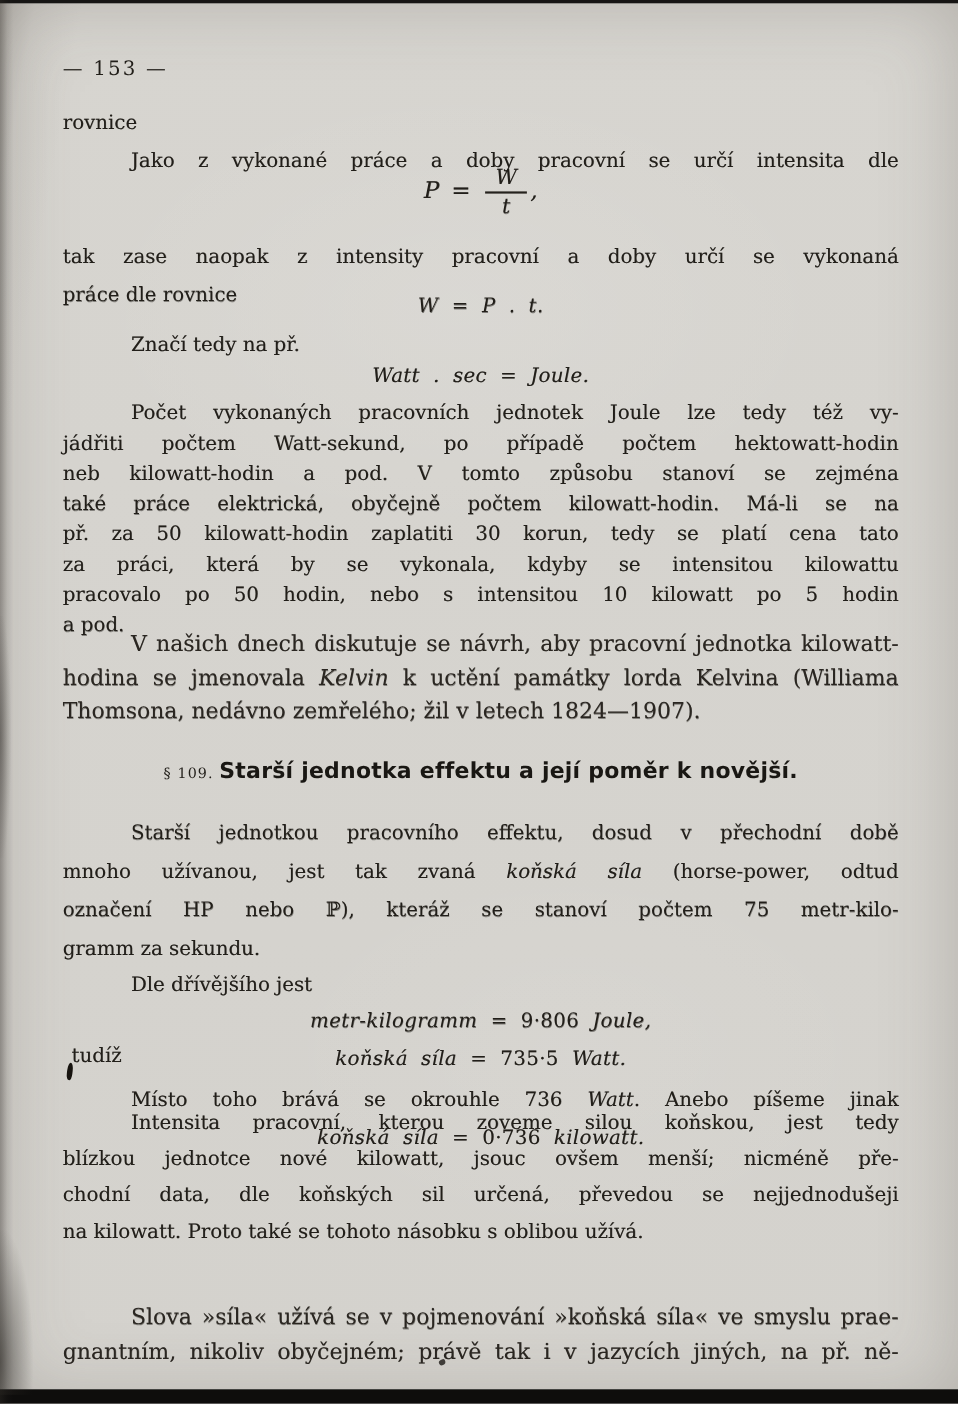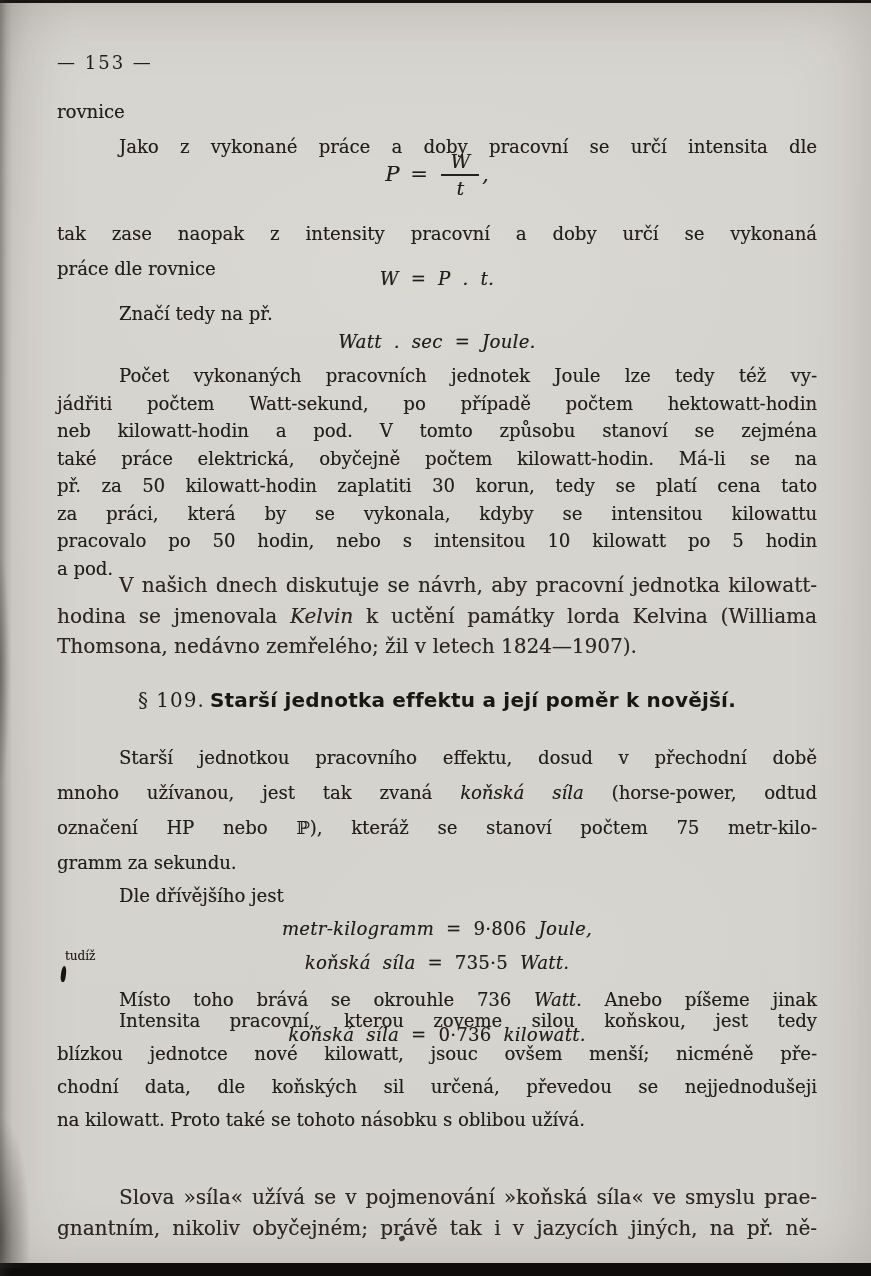--- a/index.html
+++ b/index.html
@@ -25,23 +25,23 @@
   .line.ind{text-indent:62px;}
   .line.ctr{text-align:center;text-align-last:center;}
   .line .i, .i{font-style:italic;}
   .formula{font-size:20px;word-spacing:6px;letter-spacing:.3px;}
   .formula .line{text-shadow:.3px .2px 0 rgba(32,29,25,.5);}
   .formula-frac{text-align:center;font-size:21px;word-spacing:4px;text-shadow:.3px .2px 0 rgba(32,29,25,.5);}
   .frac{display:inline-block;vertical-align:-0.75em;text-align:center;margin:0 3px;font-size:19px;}
   .frac .num{display:block;padding:0 9px 2px;border-bottom:2px solid #25221d;}
   .frac .den{display:block;padding-top:1px;}
   .heading{text-align:center;}
-  .h-prefix{font-size:20px;letter-spacing:1px;}
+  .h-prefix{font-size:13px;letter-spacing:1px;}
   .h-title{font-family:"DejaVu Sans", sans-serif;font-weight:bold;font-size:20px;letter-spacing:.2px;color:#191713;}
-  .tudiz{position:absolute;left:8px;top:3px;font-size:12px;text-shadow:.3px .2px 0 rgba(32,29,25,.45);}
+  .tudiz{position:absolute;left:8px;top:3px;font-size:18px;text-shadow:.3px .2px 0 rgba(32,29,25,.45);}
   .f5line{position:relative;}
   .top-edge{position:absolute;top:0;left:0;right:0;height:3px;background:#161514;}
   .bottom-edge{position:absolute;bottom:0;left:0;right:0;height:13px;background:#0e0d0c;}
   .left-shadow{position:absolute;left:0;top:0;bottom:0;width:12px;
     background:linear-gradient(to right, rgba(52,48,43,.38), rgba(52,48,43,.10) 55%, transparent);}
   .corner-smudge{position:absolute;left:0;bottom:8px;width:30px;height:150px;
     background:radial-gradient(ellipse at 0% 80%, rgba(38,35,31,.55), transparent 72%);}
   .mid-smudge{position:absolute;left:0;top:560px;width:10px;height:220px;
     background:radial-gradient(ellipse at 0% 50%, rgba(45,42,38,.35), transparent 75%);}
   .mark-apostrophe{position:absolute;left:61px;top:966px;width:5px;height:16px;background:#17140f;

